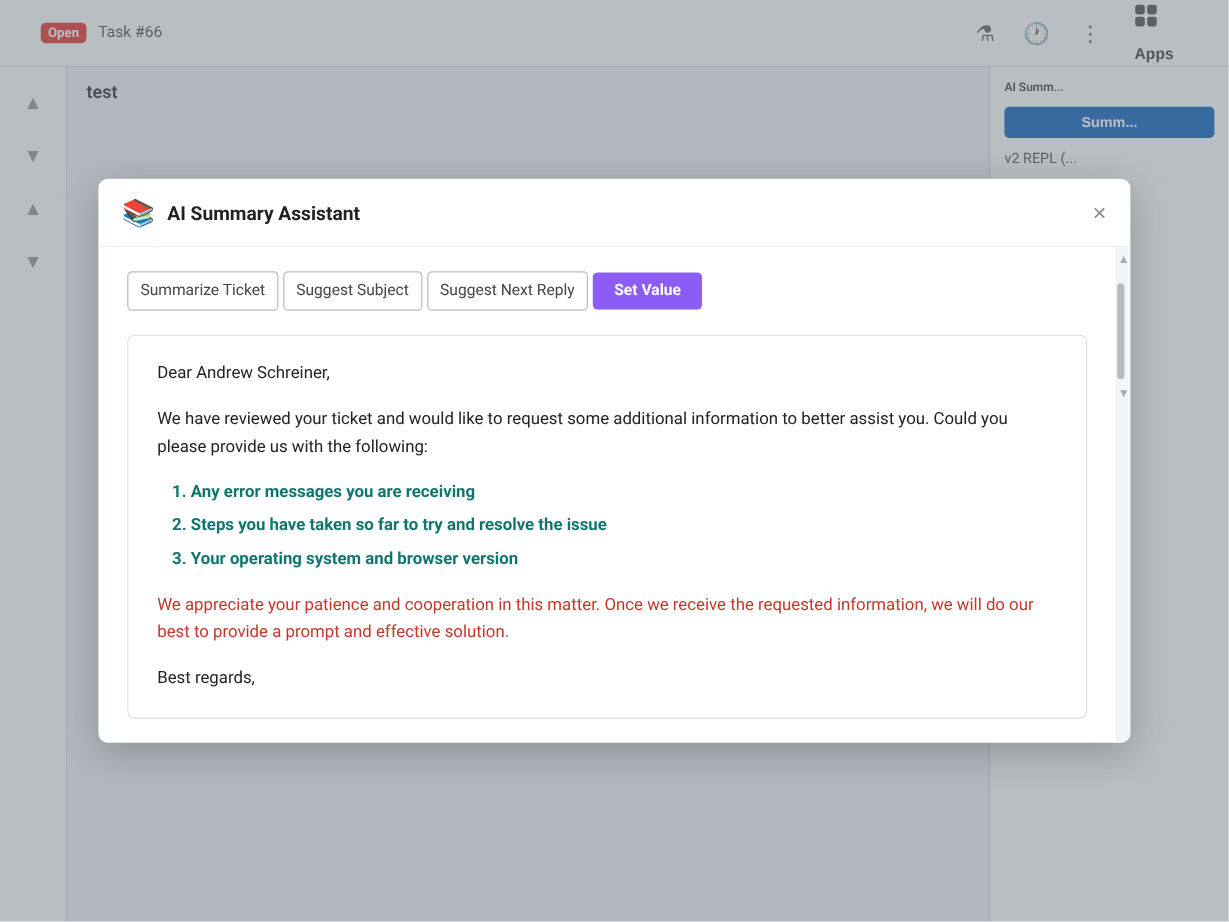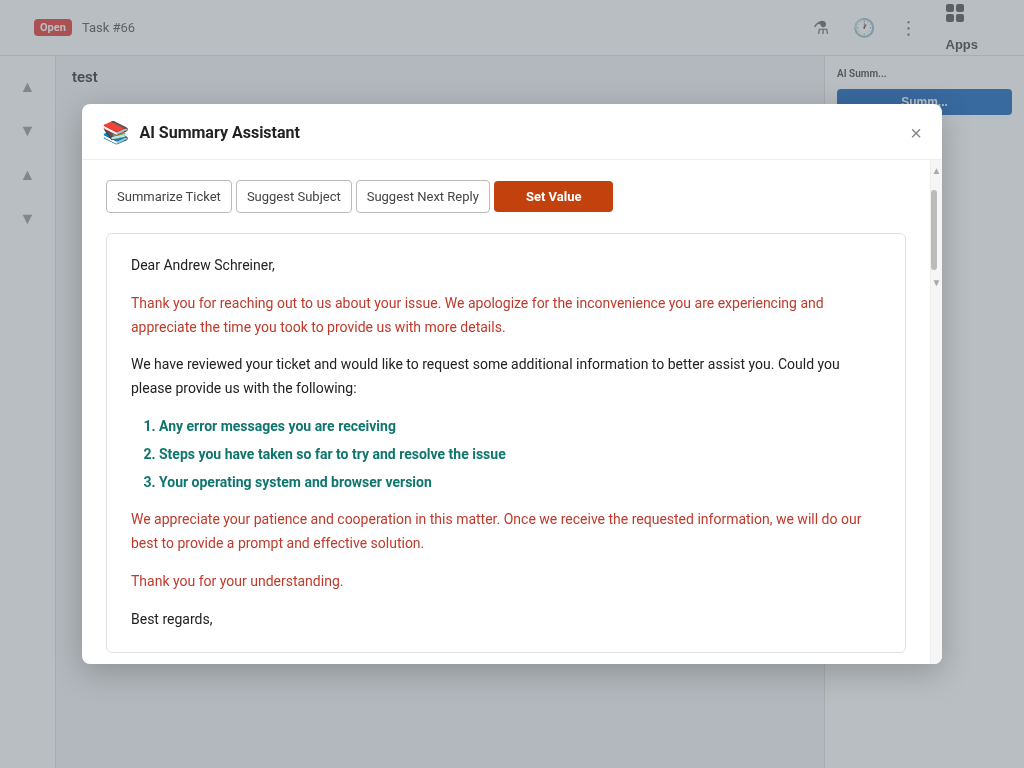--- a/index.html
+++ b/index.html
@@ -283,25 +283,25 @@
       color: #444;
       font-size: 13px;
       padding: 8px 10px;
       border-radius: 4px;
       cursor: pointer;
       font-family: inherit;
     }
 
     .toolbar-btn-primary {
       border: none;
-      background: #c2410c;
+      background: #8b5cf6;
       color: #fff;
       font-size: 13px;
       font-weight: 700;
-      padding: 8px 32px;
+      padding: 8px 18px;
       border-radius: 4px;
       cursor: pointer;
       font-family: inherit;
     }
 
     
     .reply-content {
       border: 1px solid #e0e0e0;
       border-radius: 6px;
       padding: 20px 24px;
@@ -416,29 +416,27 @@
 
         <div class="toolbar">
           <button class="toolbar-btn">Summarize Ticket</button>
           <button class="toolbar-btn">Suggest Subject</button>
           <button class="toolbar-btn">Suggest Next Reply</button>
           <button class="toolbar-btn-primary">Set Value</button>
         </div>
 
         <div class="reply-content">
           <p class="reply-greeting">Dear Andrew Schreiner,</p>
-          <p class="reply-para">Thank you for reaching out to us about your issue. We apologize for the inconvenience you are experiencing and appreciate the time you took to provide us with more details.</p>
           <p class="reply-para-black">We have reviewed your ticket and would like to request some additional information to better assist you. Could you please provide us with the following:</p>
           <ol class="reply-list">
             <li>Any error messages you are receiving</li>
             <li>Steps you have taken so far to try and resolve the issue</li>
             <li>Your operating system and browser version</li>
           </ol>
           <p class="reply-closing">We appreciate your patience and cooperation in this matter. Once we receive the requested information, we will do our best to provide a prompt and effective solution.</p>
-          <p class="reply-closing">Thank you for your understanding.</p>
           <p class="reply-sign">Best regards,</p>
         </div>
       </div>
 
       <div class="modal-scrollbar">
         <span class="scroll-arrow">▲</span>
         <div class="scroll-thumb"></div>
         <span class="scroll-arrow">▼</span>
       </div>
     </div>

